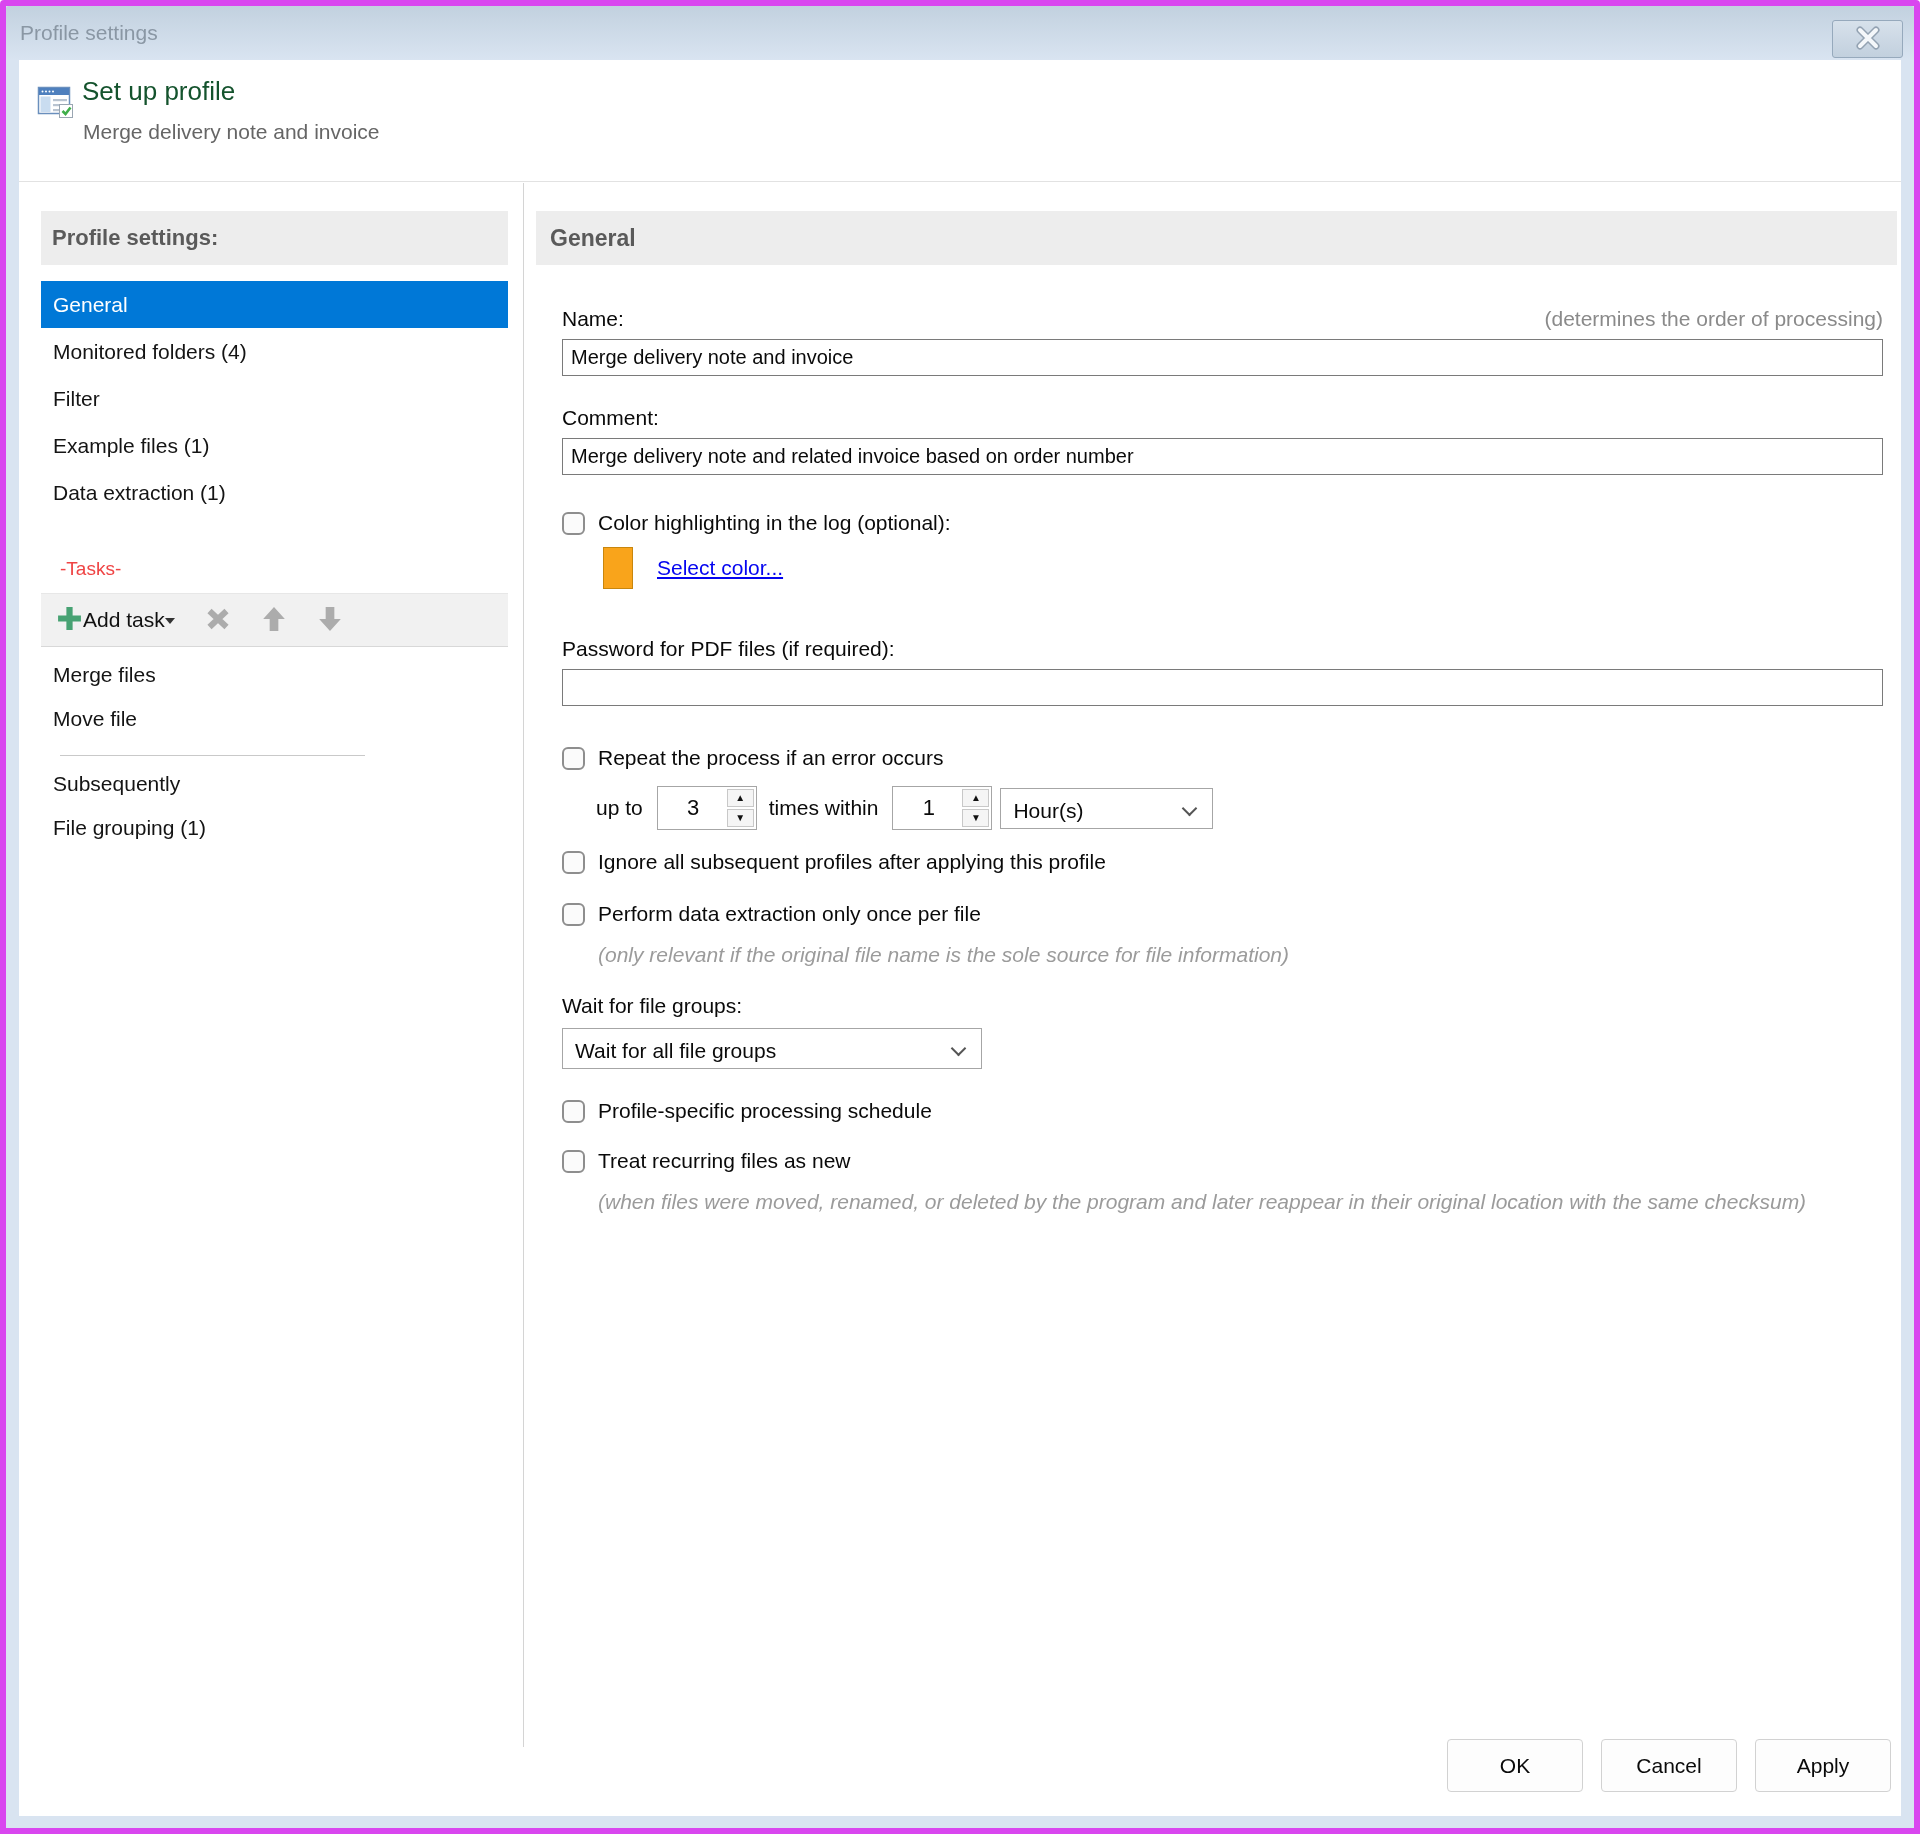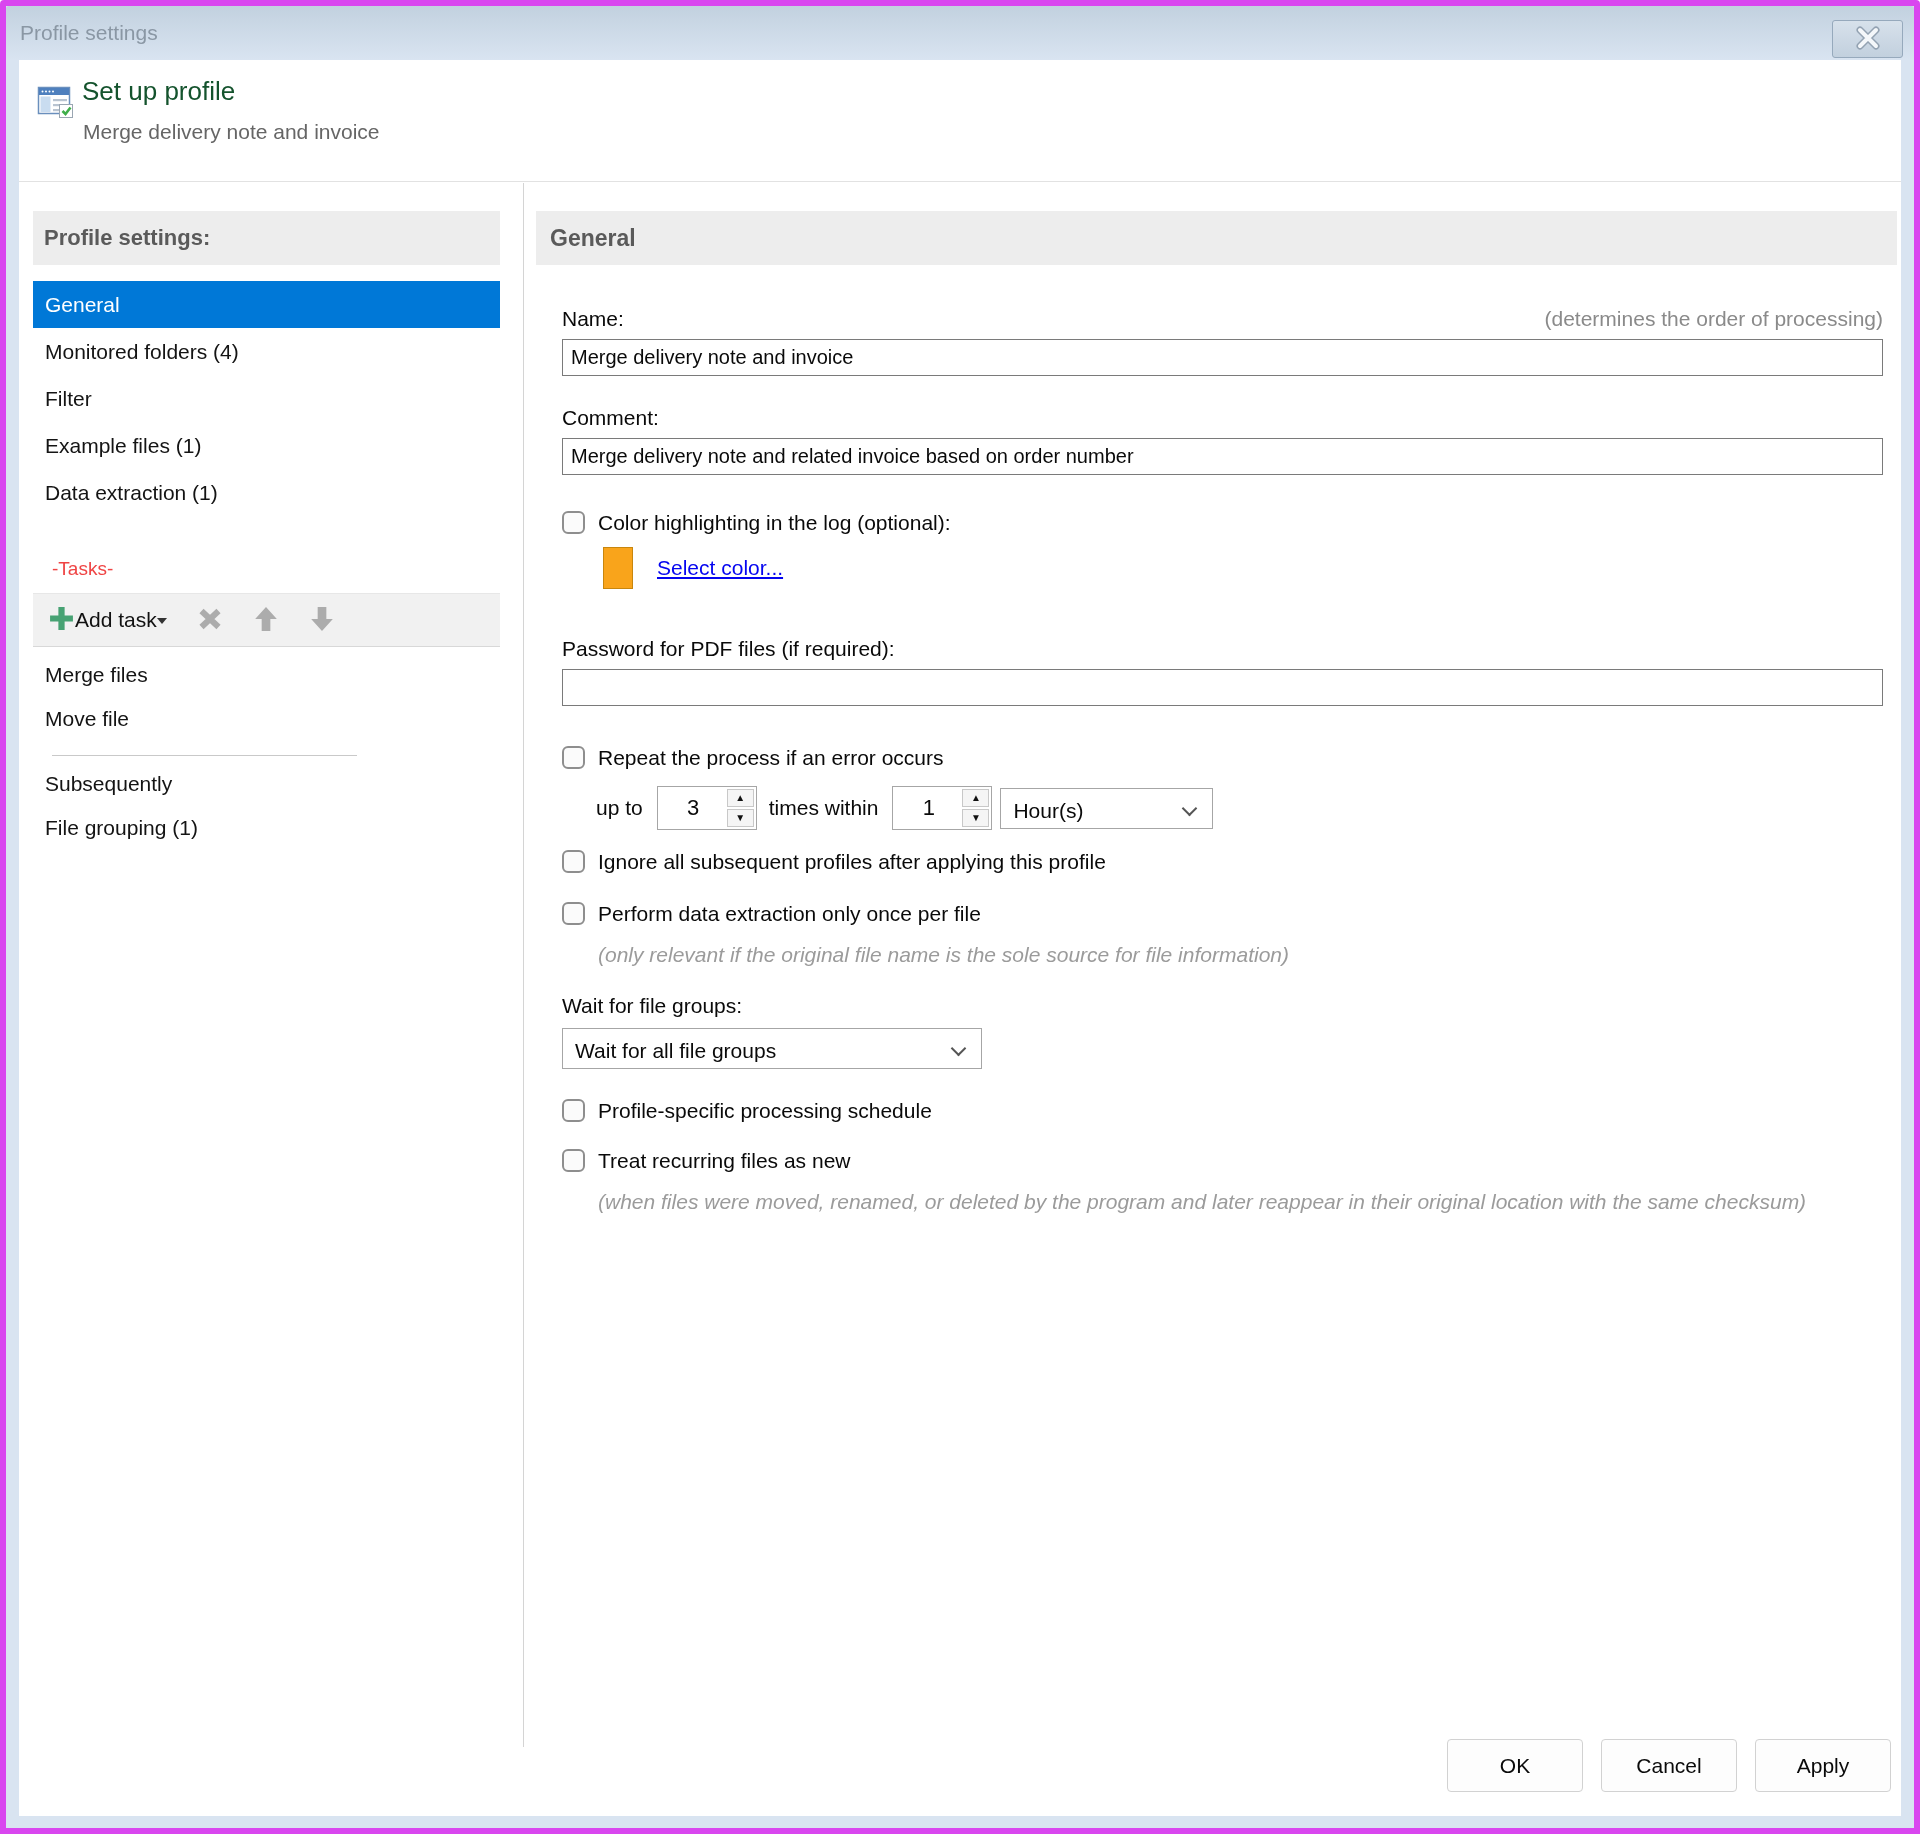--- a/index.html
+++ b/index.html
@@ -48,21 +48,21 @@
   .app-subtitle {
     position: absolute; left: 64px; top: 60px;
     font-size: 21px; color: #666;
   }
   .body { position: absolute; top: 123px; left: 0; right: 0; bottom: 0; }
   .vdivider {
     position: absolute; left: 504px; top: 0; width: 1px; height: 1564px;
     background: #D4D4D4;
   }
   
-  .sidebar { position: absolute; left: 14px; top: 28px; width: 467px; }
+  .sidebar { position: absolute; left: 22px; top: 28px; width: 467px; }
   .side-band {
     height: 54px; line-height: 54px; background: #EDEDED;
     padding-left: 11px; font-size: 22px; font-weight: bold; color: #5A5A5A;
   }
   .side-list { margin-top: 16px; }
   .side-item {
     height: 47px; line-height: 47px; padding-left: 12px;
     font-size: 21px; color: #141414; cursor: pointer;
   }
   .side-item.selected { background: #0078D7; color: #fff; }
@@ -94,21 +94,21 @@
   .form { width: 1321px; margin-left: 26px; }
   .label-row { display: flex; justify-content: space-between; align-items: flex-end; }
   .field-label { font-size: 21px; color: #0a0a0a; }
   .field-note { font-size: 21px; color: #8A8A8A; }
   .text-input {
     width: 100%; height: 37px; margin-top: 8px;
     border: 1px solid #7A7A7A; background: #fff;
     font-size: 20px; color: #0a0a0a; padding: 0 8px;
     font-family: "Liberation Sans", "DejaVu Sans", sans-serif;
   }
-  .check-row { display: flex; align-items: flex-start; gap: 13px; }
+  .check-row { display: flex; align-items: flex-end; gap: 13px; }
   .checkbox {
     width: 23px; height: 23px; flex: 0 0 23px;
     border: 2px solid #8E8E8E; border-radius: 6px; background: #FBFBFB;
     cursor: pointer;
   }
   .check-label { font-size: 21px; color: #0a0a0a; }
   .italic-note { font-size: 21px; font-style: italic; color: #9B9B9B; line-height: 34px; }
   .swatch-row { display: flex; align-items: center; gap: 24px; margin-left: 41px; }
   .color-swatch { width: 30px; height: 42px; border: 1px solid #C8860D; cursor: pointer; }
   .link { font-size: 21px; color: #0505F0; text-decoration: underline; cursor: pointer; }

